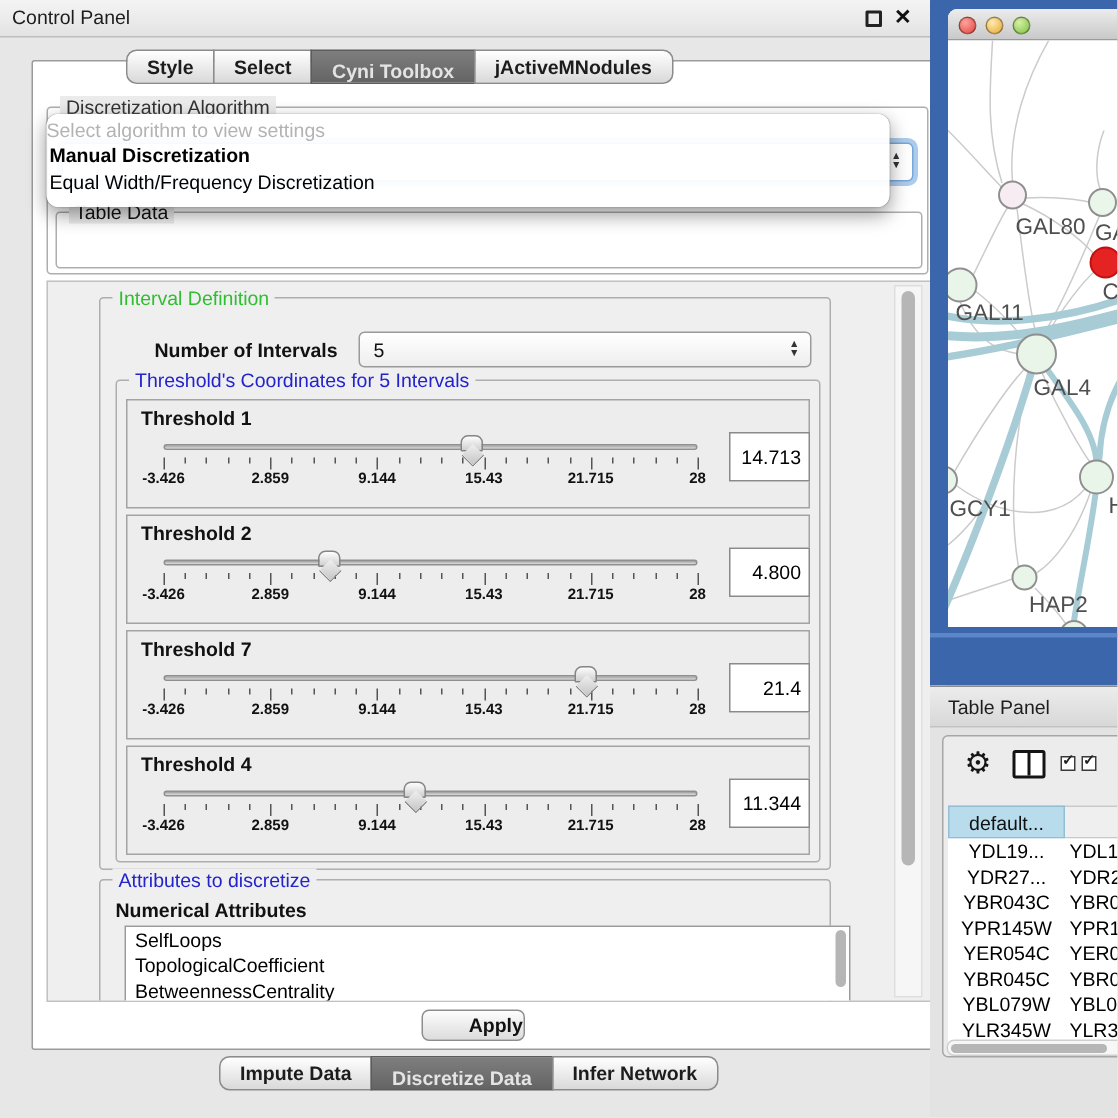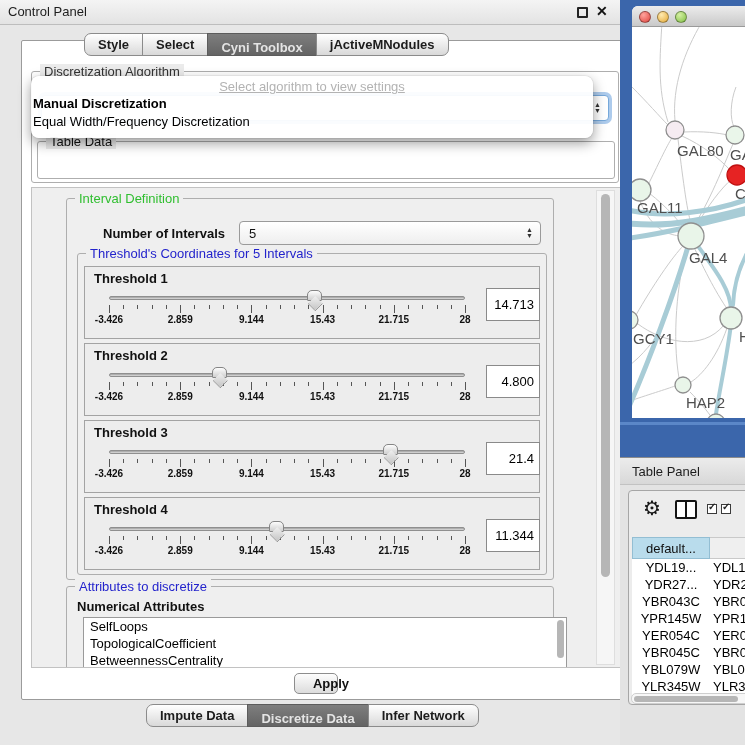--- a/index.html
+++ b/index.html
@@ -29,21 +29,21 @@
   .gtitle{position:absolute;top:-8px;left:8px;font-size:13px;padding:0 4px;white-space:nowrap;}
 
   .combo{position:absolute;background:linear-gradient(#ffffff,#eeeeee);border:1px solid #9a9a9a;
     border-radius:4px;font-size:13px;color:#111;display:flex;align-items:center;padding-left:9px;}
   .combo .arrows{position:absolute;right:7px;top:50%;transform:translateY(-50%);
     font-size:7px;line-height:6px;color:#333;text-align:center;}
   .combo.focusring{border:1px solid #76a8da;box-shadow:0 0 0 3px rgba(106,160,220,.55);background:#fff;}
 
   .popup{position:absolute;background:rgba(255,255,255,.94);border-radius:8px;
     box-shadow:0 5px 13px rgba(0,0,0,.4),0 0 1px #9a9a9a;z-index:40;font-size:13px;overflow:hidden;}
-  .popup .hint{color:#b3b3b3;text-align:center;height:19px;line-height:22px;text-decoration:underline;}
+  .popup .hint{color:#b3b3b3;height:19px;line-height:22px;}
   .popup .it{height:18px;line-height:18px;padding-left:2px;color:#000;white-space:nowrap;}
   .popup .it.bold{font-weight:bold;}
 
   #settings-panel{position:absolute;left:9px;top:146px;width:590px;height:481px;
     background:#efefef;border:1px solid #c2c2c2;overflow:hidden;}
 
   .tbox{position:absolute;width:456px;height:73px;background:#ededed;border:1px solid #a3a3a3;}
   .tbox .tlabel{position:absolute;left:9px;top:4px;font-size:13px;font-weight:bold;color:#111;}
   .strack{position:absolute;left:24px;top:29px;width:356px;height:4px;border-radius:3px;
     background:linear-gradient(#9e9e9e,#dedede);border:1px solid #8f8f8f;}
@@ -241,21 +241,21 @@
                 <div class="tick major" style="left: 380px;"></div>
                 <div class="ticklabel" style="left: 24px;">-3.426</div>
                 <div class="ticklabel" style="left: 95.2px;">2.859</div>
                 <div class="ticklabel" style="left: 166.4px;">9.144</div>
                 <div class="ticklabel" style="left: 237.6px;">15.43</div>
                 <div class="ticklabel" style="left: 308.8px;">21.715</div>
                 <div class="ticklabel" style="left: 380px;">28</div>
                 <div class="valbox">4.800</div>
               </div>
               <div class="tbox" style="left: 6px; top: 166px;">
-                <div class="tlabel">Threshold 3</div>
+                <div class="tlabel">Threshold 7</div>
                 <div class="strack"></div>
                 <div class="sthumb" style="left: 297.734px;"></div>
                 <div class="tick major" style="left: 24px;"></div>
                 <div class="tick minor" style="left: 38.24px;"></div>
                 <div class="tick minor" style="left: 52.48px;"></div>
                 <div class="tick minor" style="left: 66.72px;"></div>
                 <div class="tick minor" style="left: 80.96px;"></div>
                 <div class="tick major" style="left: 95.2px;"></div>
                 <div class="tick minor" style="left: 109.44px;"></div>
                 <div class="tick minor" style="left: 123.68px;"></div>
@@ -338,21 +338,21 @@
             </div>
           <div class="sbthumb" style="right:2px;top:2px;width:7px;height:38px;"></div>
         </div>
       </div>
 
       <div class="sbtrack" style="left:564px;top:2px;width:19px;height:475px;">
         <div class="sbthumb" style="left:4px;top:3px;width:9px;height:383px;"></div>
       </div>
     </div>
 
-    <div class="btn" style="left:272px;top:632px;width:44px;padding-left:30px;">Apply</div>
+    <div class="btn" style="left:259px;top:632px;width:69px;padding-left:30px;">Apply</div>
   </div>
 
   <div class="tabbar" style="left:146px;top:704px;">
       <div class="tab">
         <span>Impute Data</span>
       </div>
       <div class="tab sel">
         <span>Discretize Data</span>
       </div>
       <div class="tab">

